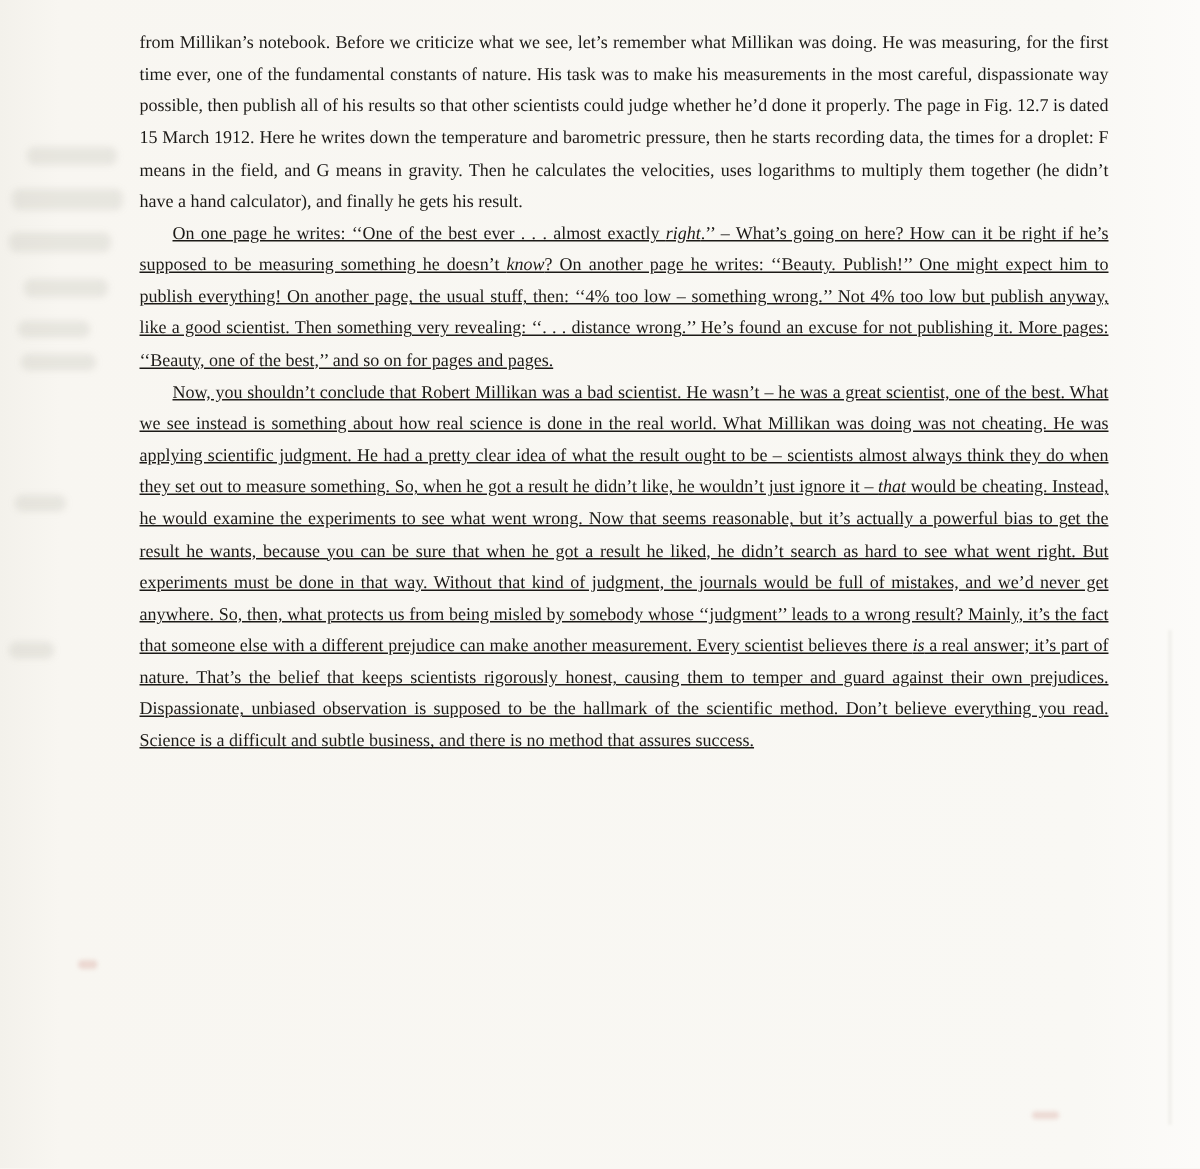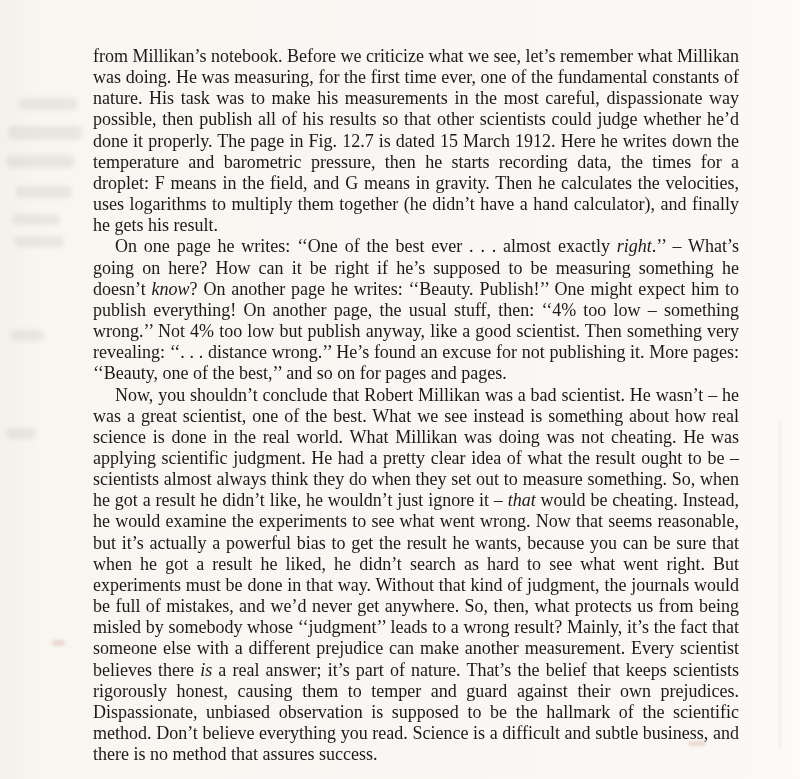--- a/index.html
+++ b/index.html
@@ -24,32 +24,33 @@
     left: 779px;
     top: 420px;
     width: 2px;
     height: 330px;
     background: rgba(90, 85, 75, 0.07);
     filter: blur(1px);
   }
   .text-column {
     position: absolute;
     left: 93px;
-    top: 46px;
+    top: 18px;
     width: 646px;
     color: var(--ink, #1c1a17);
-    font-size: 18px;
+    font-size: 12px;
     line-height: 21.15px;
     text-align: justify;
   }
   .para {
     margin: 0;
   }
   .para.indent {
     text-indent: 22px;
+    text-decoration: underline;
   }
   .para em {
     font-style: italic;
   }
   .smudge {
     position: absolute;
     background: var(--smudge, rgba(118, 112, 100, 0.12));
     filter: blur(2.5px);
     border-radius: 5px;
   }

